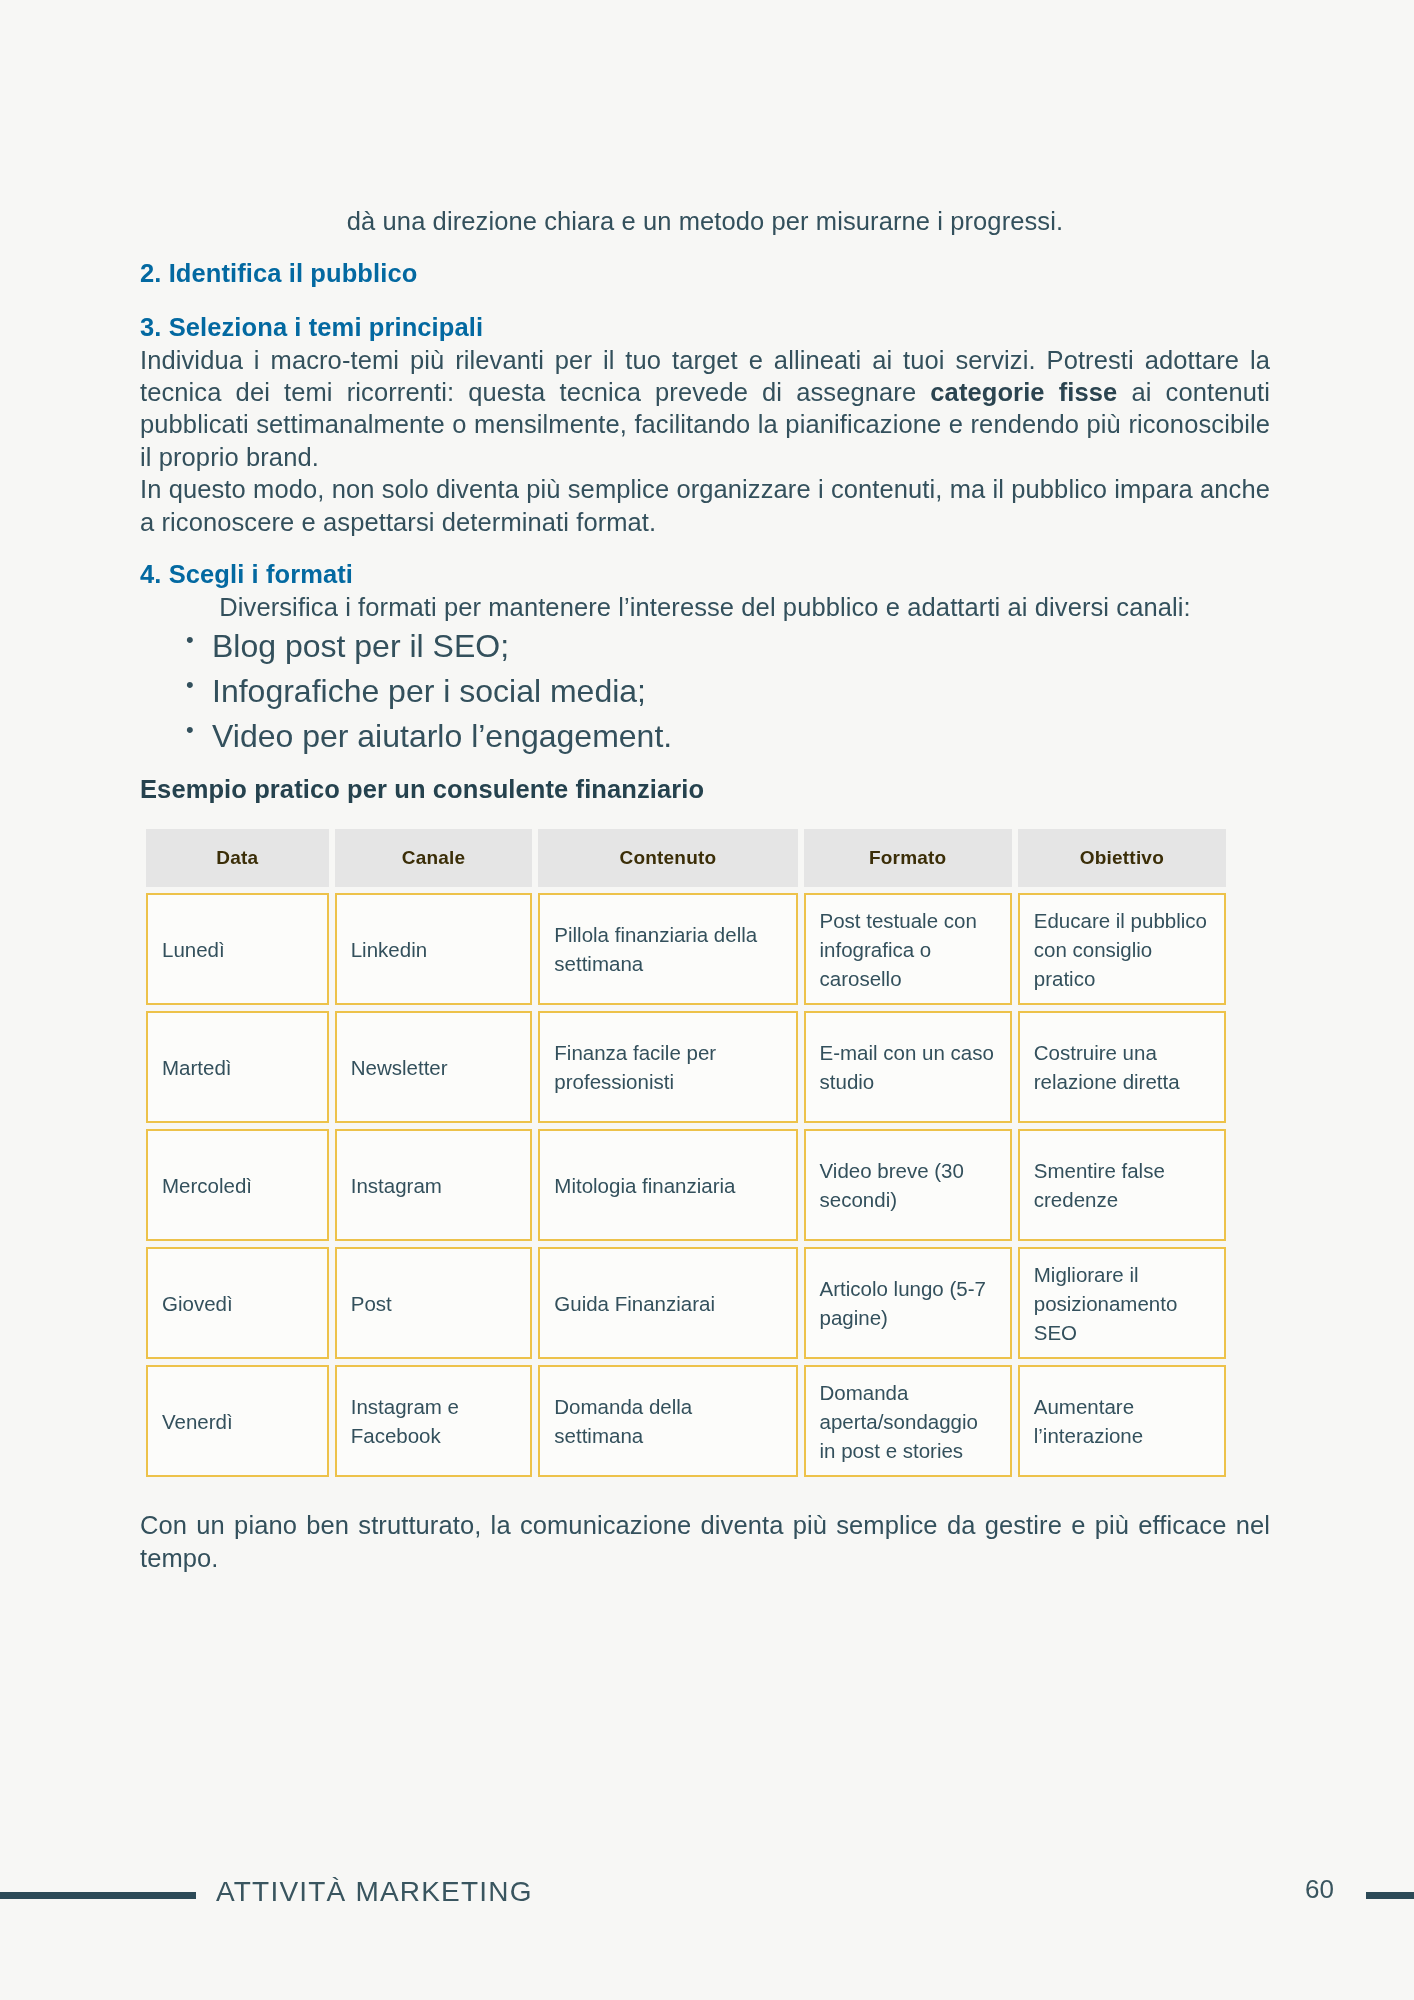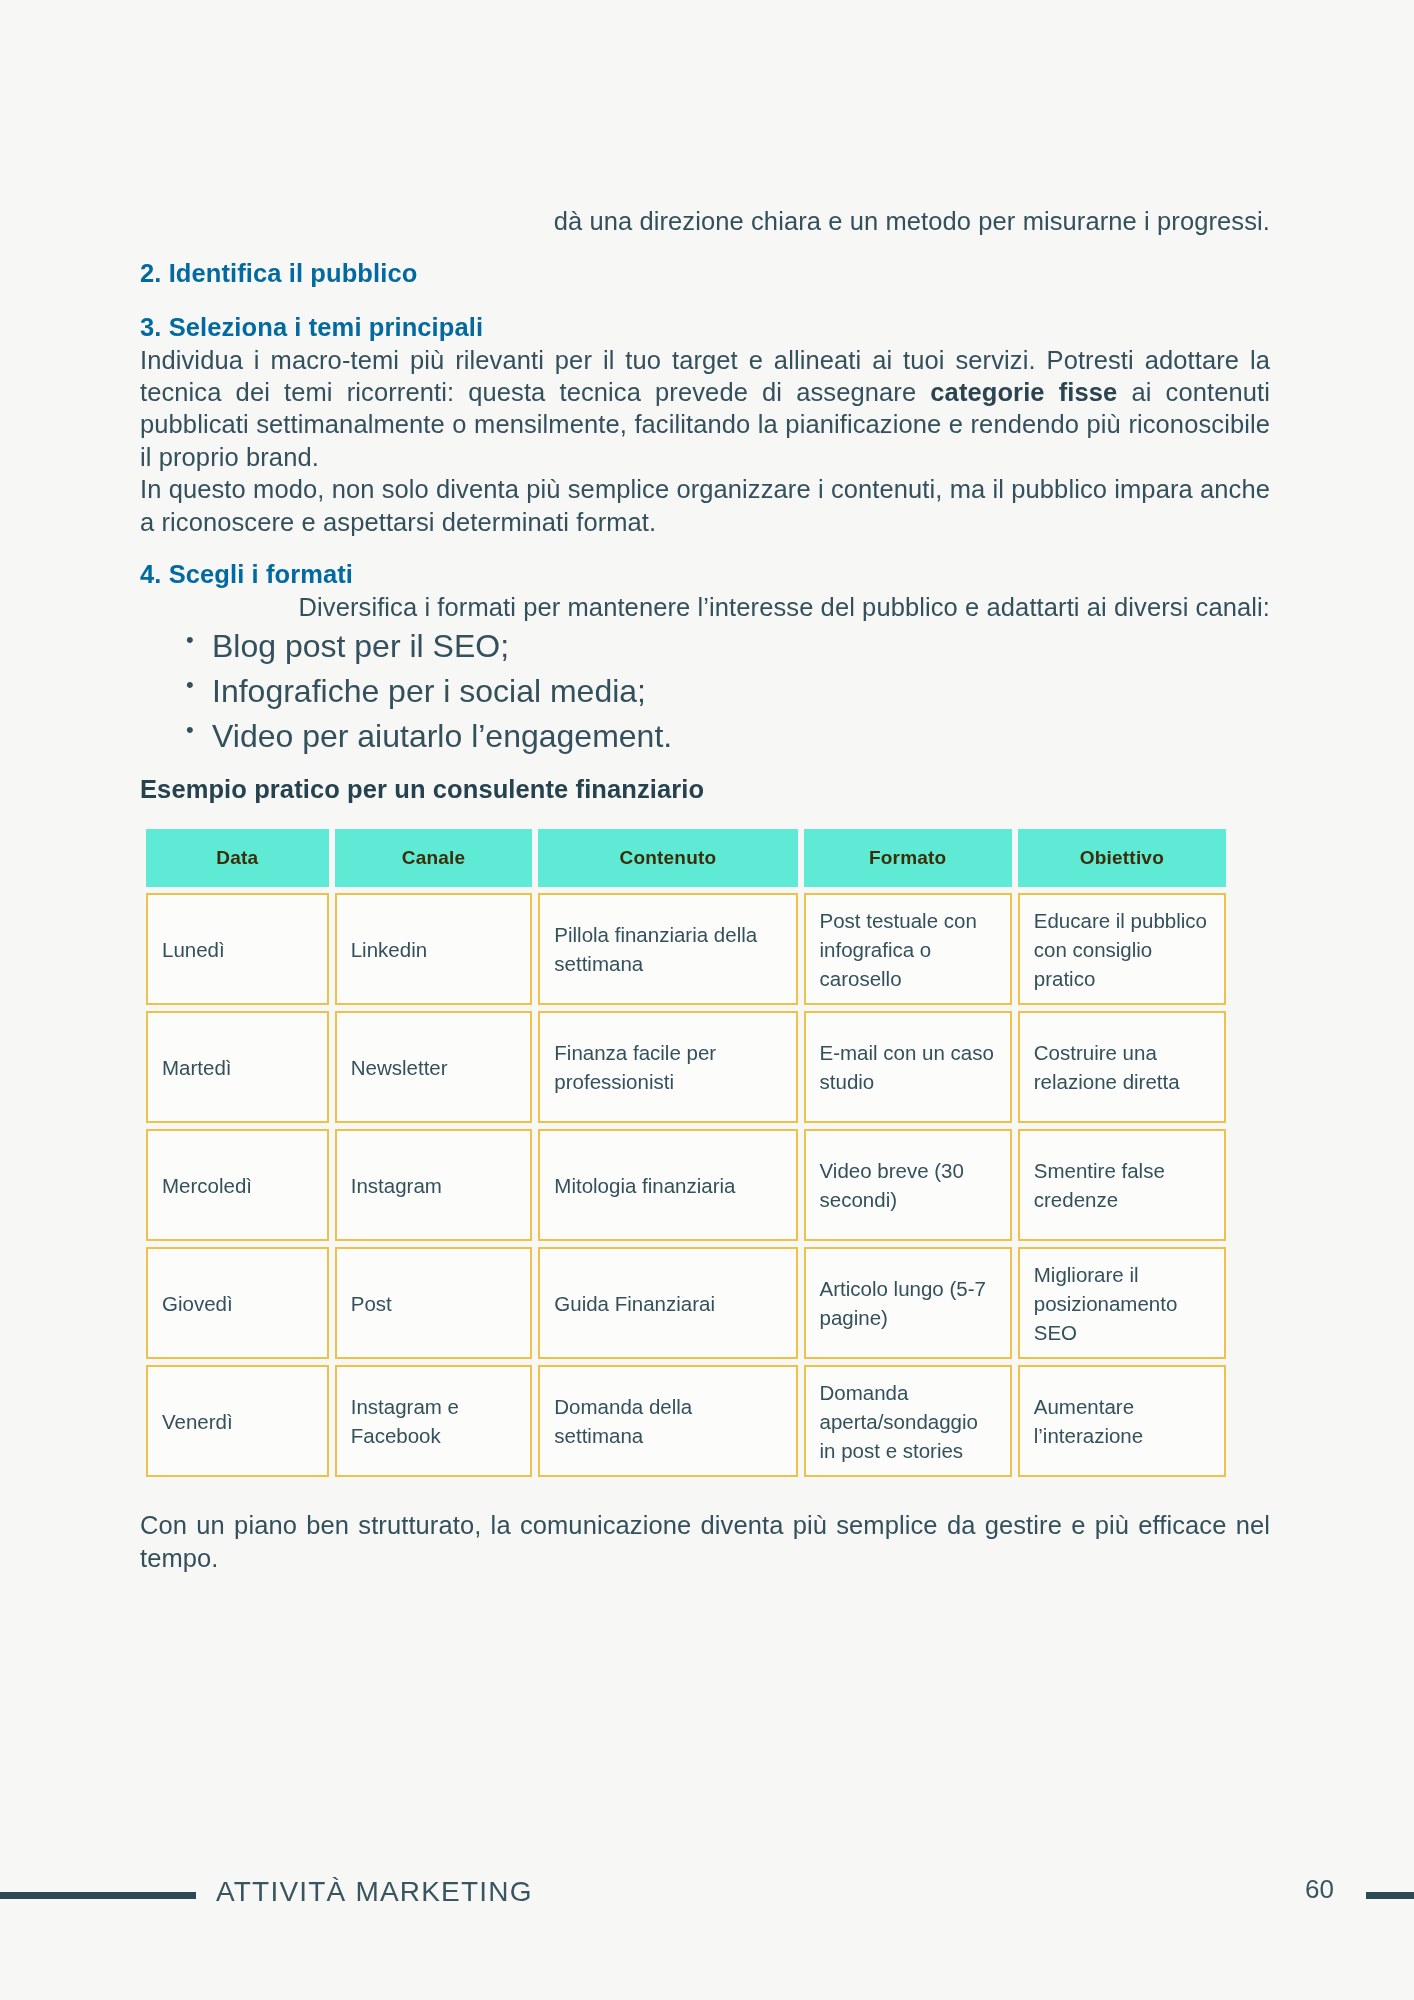--- a/index.html
+++ b/index.html
@@ -30,21 +30,21 @@
 
   p.body-text {
     font-size: 25.5px;
     line-height: 1.27;
     margin: 0 0 0 0;
     color: #33505c;
     text-align: justify;
     font-weight: 400;
     letter-spacing: 0.1px;
   }
-  p.body-text.nojust { text-align: right; }
+  p.body-text.nojust { text-align: center; }
   p.body-text b { font-weight: 700; color: #2b4450; }
 
   h3.step-head {
     font-size: 25.5px;
     line-height: 1.3;
     font-weight: 700;
     color: #0369a1;
     margin: 0;
     letter-spacing: 0.1px;
   }
@@ -85,21 +85,21 @@
 
   
   .sched-table {
     margin-top: 19px;
     width: 1092px;
     border-collapse: separate;
     border-spacing: 6px 6px;
     table-layout: fixed;
   }
   .sched-table th {
-    background: #5eead4;
+    background: #e5e5e5;
     color: #3b2e08;
     font-size: 19px;
     font-weight: 700;
     height: 56px;
     text-align: center;
     vertical-align: middle;
     border: none;
     letter-spacing: 0.2px;
   }
   .sched-table td {

